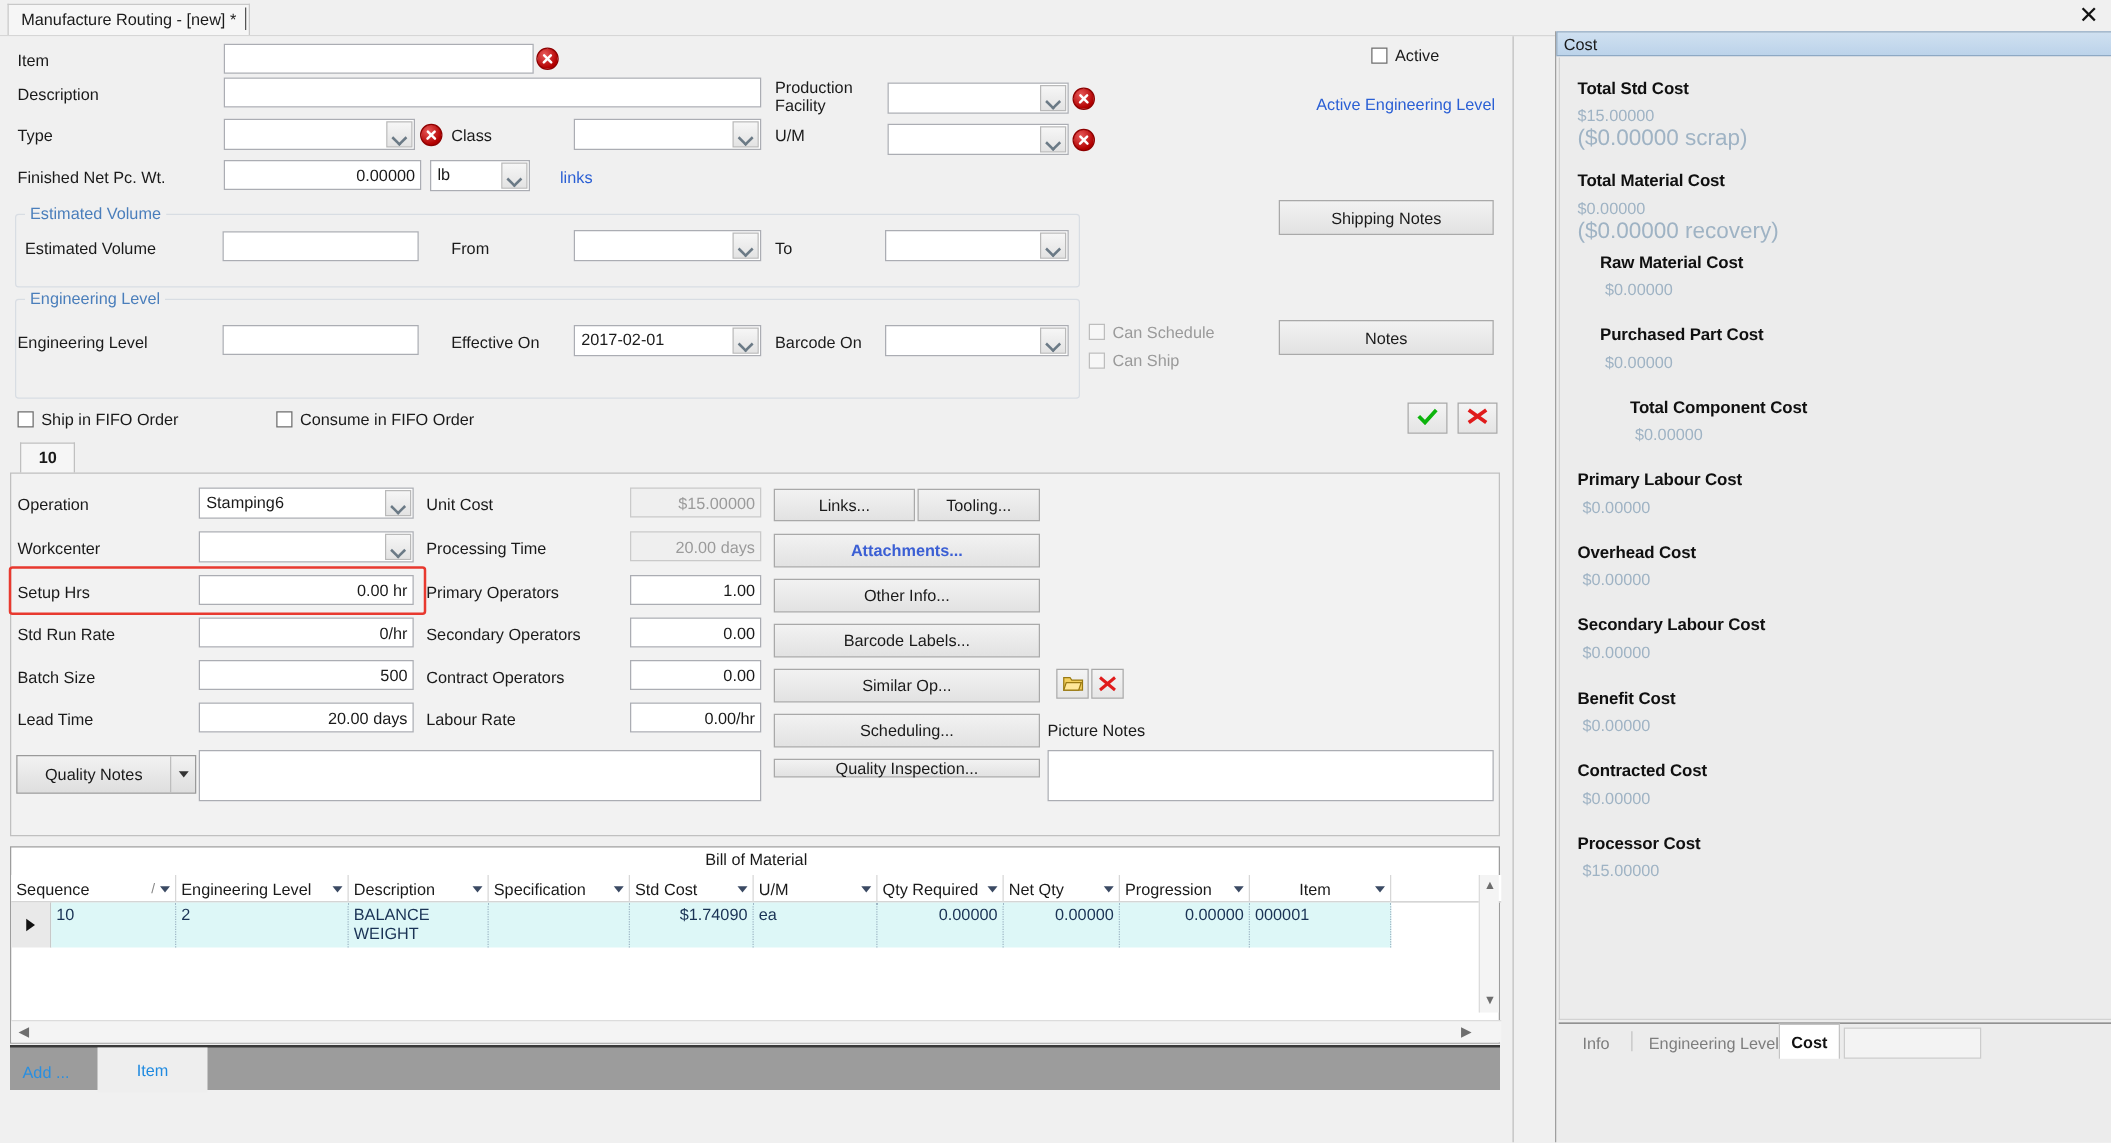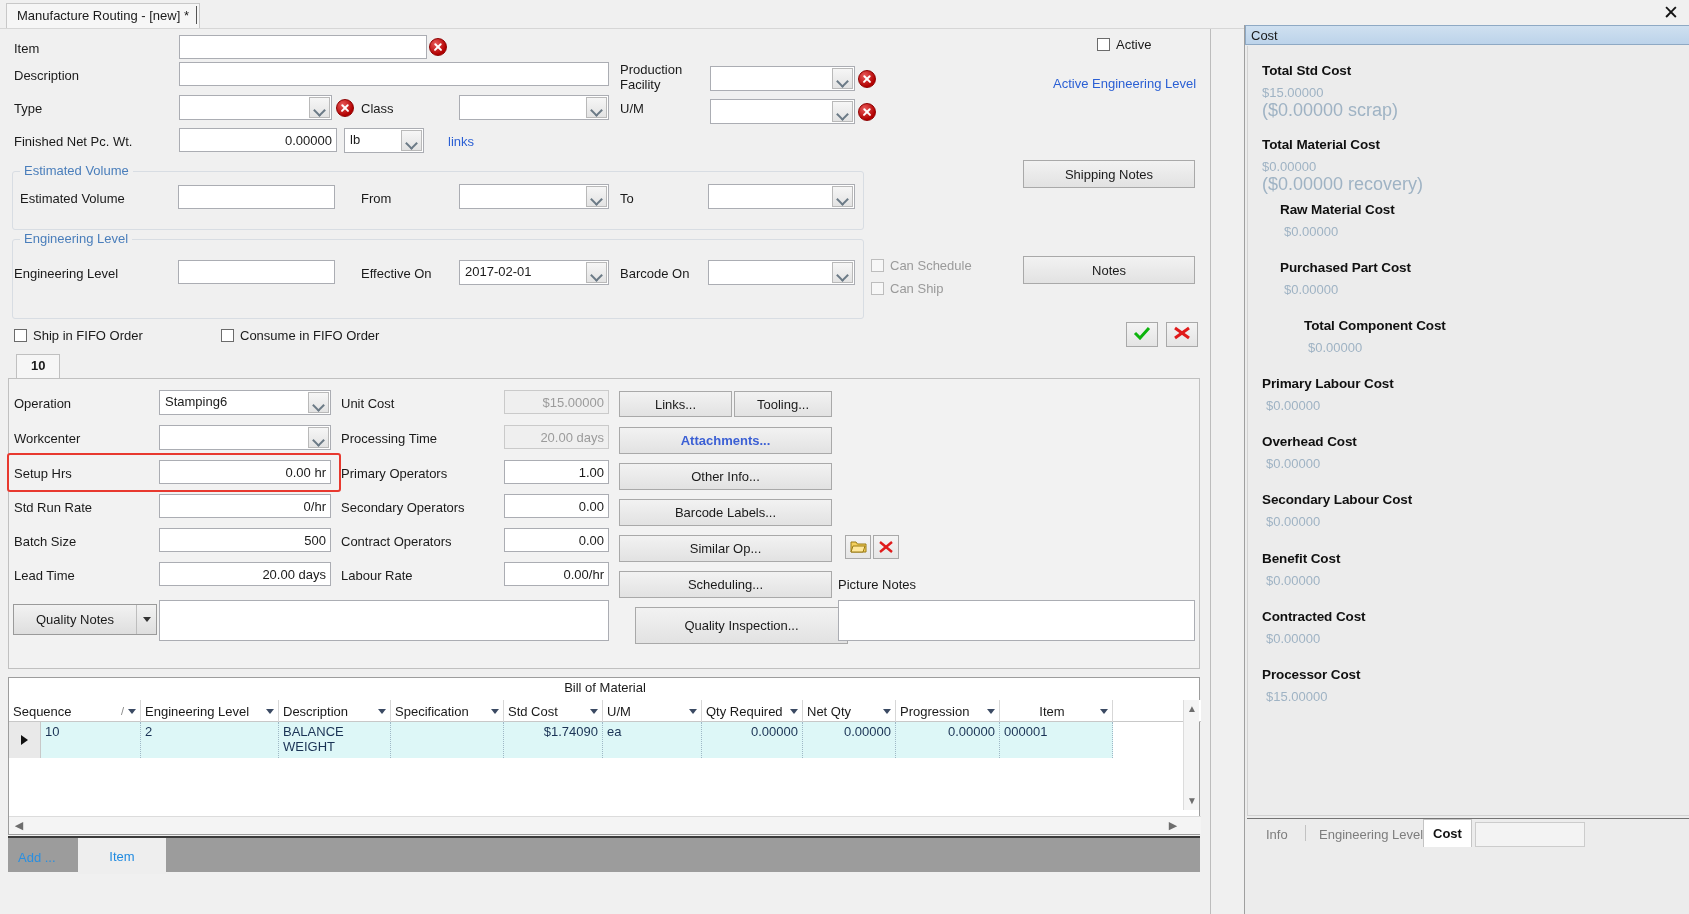--- a/index.html
+++ b/index.html
@@ -539,21 +539,21 @@
       </div>
       <div class="btn" style="left:610px; top:120px; width:213px; height:27px;">
         <span>Barcode Labels...</span>
       </div>
       <div class="btn" style="left:610px; top:156px; width:213px; height:27px;">
         <span>Similar Op...</span>
       </div>
       <div class="btn" style="left:610px; top:192px; width:213px; height:27px;">
         <span>Scheduling...</span>
       </div>
-      <div class="btn" style="left:610px; top:228px; width:213px; height:37px;margin-left:16px;">
+      <div class="btn" style="left:610px; top:228px; width:213px; height:15px;">
         <span>Quality Inspection...</span>
       </div>
 
       <div class="icon-btn" style="left:836px; top:156px; width:26px; height:24px;">
         <span class="folder-ico">
           <svg width="17" height="14" viewBox="0 0 17 14">
             <path d="M1 2 h5 l1.4 2 H16 v8 H1 Z" fill="#f3cf5e" stroke="#9a7a12" stroke-width="1"></path>
             <path d="M3 6 h12 l-2 6 H1 Z" fill="#ffe79a" stroke="#9a7a12" stroke-width="1"></path>
           </svg>
         </span>

